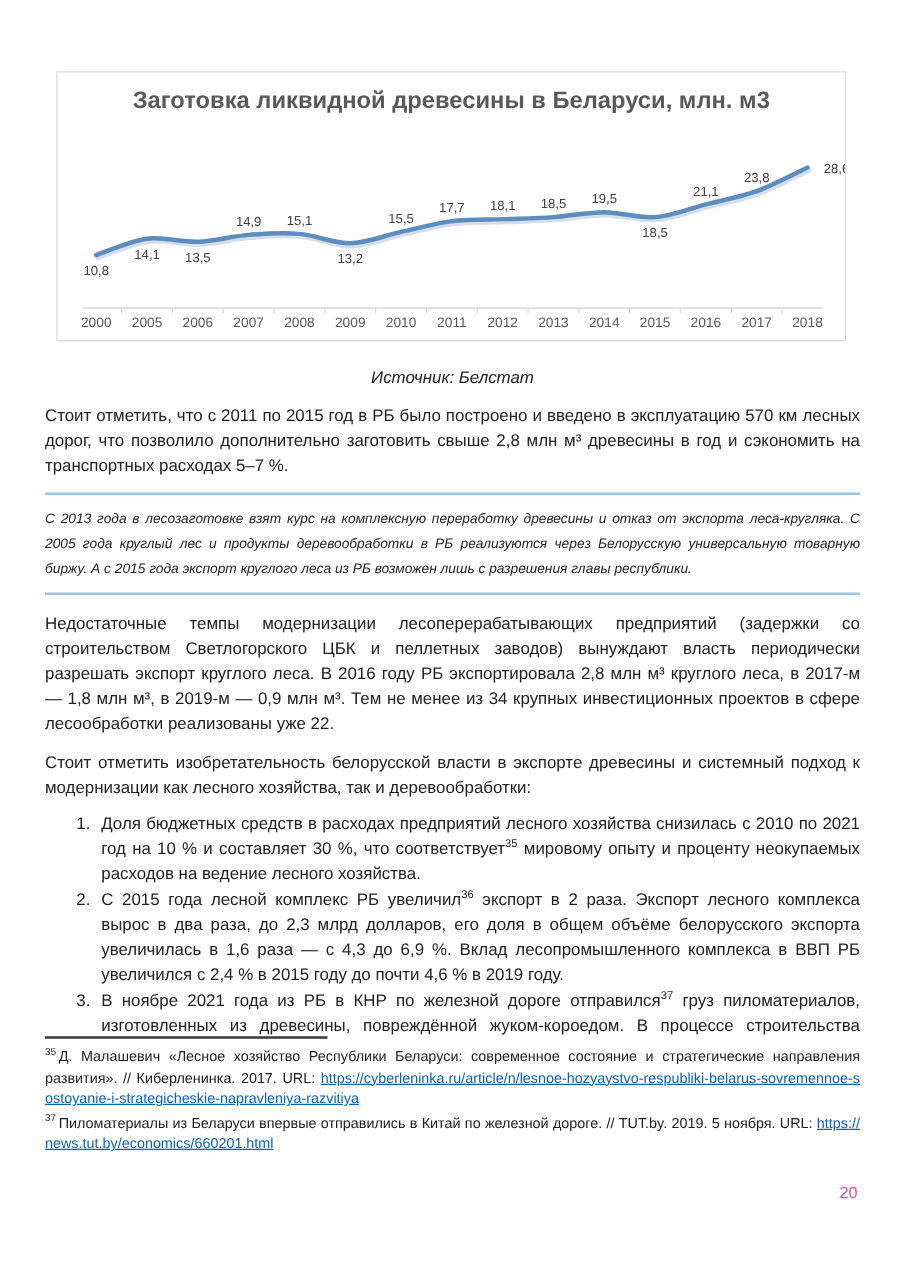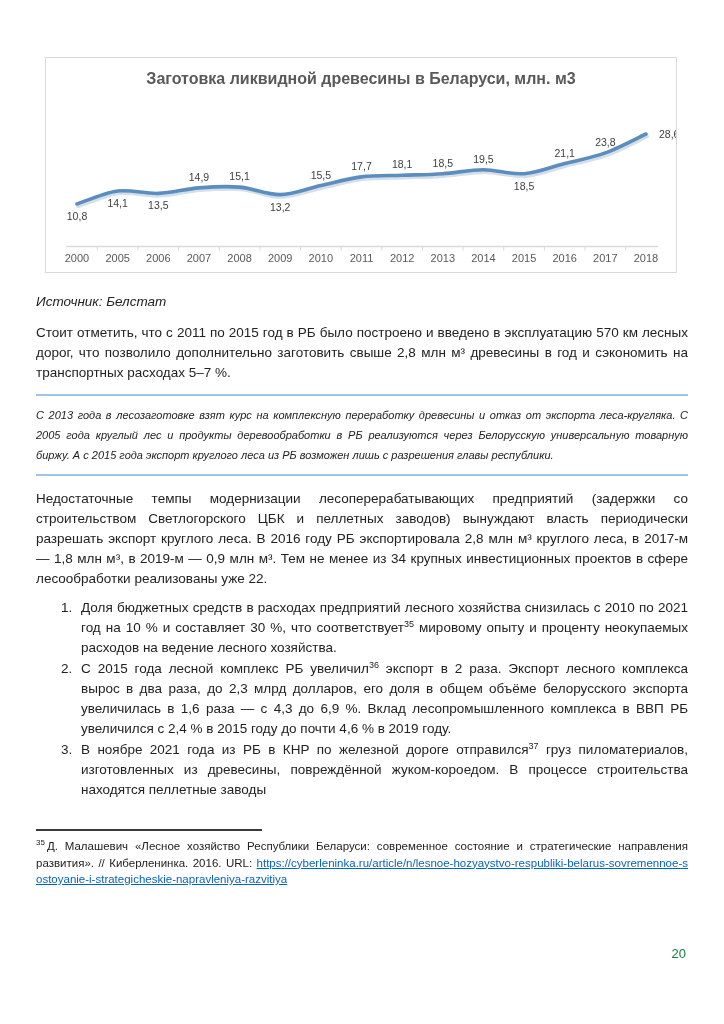--- a/index.html
+++ b/index.html
@@ -19,21 +19,21 @@
     left:45px;top:57px;
     width:632px;height:216px;
     border:1px solid #d9d9d9;
     background:#ffffff;
     box-sizing:border-box;
   }
   .chart-title{
     position:absolute;
     top:12px;left:0;right:0;
     text-align:center;
-    font-size:16px;
+    font-size:19px;
     font-weight:bold;
     color:#595959;
   }
   .chart-frame svg{position:absolute;left:0;top:0;}
   .chart-frame svg text{font-family:"Liberation Sans","DejaVu Sans",sans-serif;}
   .series-line{
     fill:none;
     stroke-width:3.6px;
     stroke-linecap:round;
     stroke-linejoin:round;
@@ -42,20 +42,21 @@
   .content{
     position:absolute;
     left:36px;top:273px;
     width:652px;
   }
   .source-note{
     margin:19px 0 0 0;
     font-size:13.5px;
     font-style:italic;
     line-height:20px;
+    text-align:center;
   }
   .para{
     margin:11px 0 0 0;
     font-size:13.5px;
     line-height:20px;
     text-align:justify;
   }
   .quote-block{
     margin:11px 0 0 0;
     border-top:2px solid #9dc3e6;
@@ -106,21 +107,21 @@
     color:#0563c1;
     text-decoration:underline;
     word-break:break-all;
     cursor:pointer;
   }
   .page-number{
     position:absolute;
     top:946px;
     right:38px;
     font-size:13px;
-    color:#15803d;
+    color:#ec4899;
   }
 </style>
 </head>
 <body>
 
 <div class="page">
 
   <div class="chart-frame">
     <div class="chart-title" style="color: rgb(89, 89, 89);">Заготовка ликвидной древесины в Беларуси, млн. м3</div>
     <svg id="chart-svg" width="630" height="214" viewBox="0 0 630 214">
@@ -176,37 +177,39 @@
 
   <div class="content">
     <p class="source-note">Источник: Белстат</p>
 
     <p class="para">Стоит отметить, что с 2011 по 2015 год в РБ было построено и введено в эксплуатацию 570 км лесных дорог, что позволило дополнительно заготовить свыше 2,8 млн м³ древесины в год и сэкономить на транспортных расходах 5–7 %.</p>
 
     <div class="quote-block">С 2013 года в лесозаготовке взят курс на комплексную переработку древесины и отказ от экспорта леса-кругляка. С 2005 года круглый лес и продукты деревообработки в РБ реализуются через Белорусскую универсальную товарную биржу. А с 2015 года экспорт круглого леса из РБ возможен лишь с разрешения главы республики.</div>
 
     <p class="para" style="margin-top:13px;">Недостаточные темпы модернизации лесоперерабатывающих предприятий (задержки со строительством Светлогорского ЦБК и пеллетных заводов) вынуждают власть периодически разрешать экспорт круглого леса. В 2016 году РБ экспортировала 2,8 млн м³ круглого леса, в 2017-м — 1,8 млн м³, в 2019-м — 0,9 млн м³. Тем не менее из 34 крупных инвестиционных проектов в сфере лесообработки реализованы уже 22.</p>
 
+    <p class="para">Стоит отметить изобретательность белорусской власти в экспорте древесины и системный подход к модернизации как лесного хозяйства, так и деревообработки:</p>
 
     <div class="num-list">
       <div class="num-item">
         <span class="li-num">1.</span>
         <span class="li-text"><span>Доля бюджетных средств в расходах предприятий лесного хозяйства снизилась с 2010 по 2021 год на 10 % и составляет 30 %, что соответствует</span><sup class="fn-ref">35</sup><span> мировому опыту и проценту неокупаемых расходов на ведение лесного хозяйства.</span></span>
       </div>
       <div class="num-item">
         <span class="li-num">2.</span>
         <span class="li-text"><span>С 2015 года лесной комплекс РБ увеличил</span><sup class="fn-ref">36</sup><span> экспорт в 2 раза. Экспорт лесного комплекса вырос в два раза, до 2,3 млрд долларов, его доля в общем объёме белорусского экспорта увеличилась в 1,6 раза — с 4,3 до 6,9 %. Вклад лесопромышленного комплекса в ВВП РБ увеличился с 2,4 % в 2015 году до почти 4,6 % в 2019 году.</span></span>
       </div>
       <div class="num-item">
         <span class="li-num">3.</span>
         <span class="li-text"><span>В ноябре 2021 года из РБ в КНР по железной дороге отправился</span><sup class="fn-ref">37</sup><span> груз пиломатериалов, изготовленных из древесины, повреждённой жуком-короедом. В процессе строительства находятся пеллетные заводы</span></span>
       </div>
     </div>
   </div>
 
   <div class="footnotes-wrap">
     <div class="fn-sep"></div>
-    <div class="footnote"><sup>35</sup><span>Д. Малашевич «Лесное хозяйство Республики Беларуси: современное состояние и стратегические направления развития». // Киберленинка. 2016. URL: </span><a class="fn-link">https://cyberleninka.ru/article/n/lesnoe-hozyaystvo-respubliki-belarus-sovremennoe-sostoyanie-i-strategicheskie-napravleniya-razvitiya</a></div>
+    <div class="footnote"><sup>35</sup><span>Д. Малашевич «Лесное хозяйство Республики Беларуси: современное состояние и стратегические направления развития». // Киберленинка. 2017. URL: </span><a class="fn-link">https://cyberleninka.ru/article/n/lesnoe-hozyaystvo-respubliki-belarus-sovremennoe-sostoyanie-i-strategicheskie-napravleniya-razvitiya</a></div>
+    <div class="footnote"><sup>37</sup><span>Пиломатериалы из Беларуси впервые отправились в Китай по железной дороге. // TUT.by. 2019. 5 ноября. URL: </span><a class="fn-link">https://news.tut.by/economics/660201.html</a></div>
   </div>
 
   <div class="page-number">20</div>
 
 </div>
 
 </body></html>

